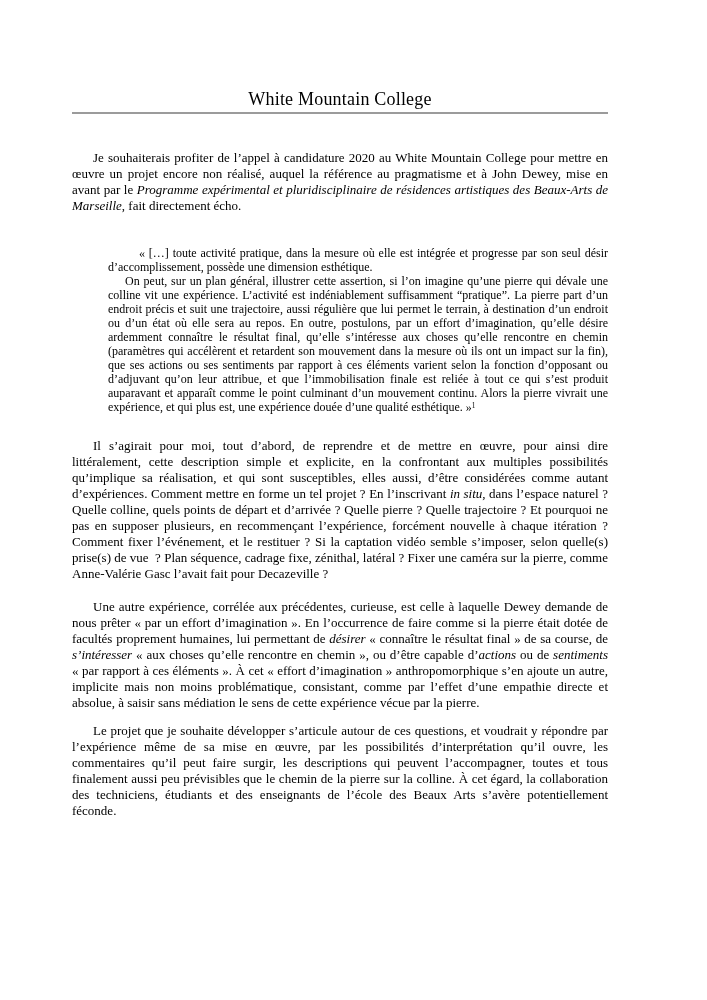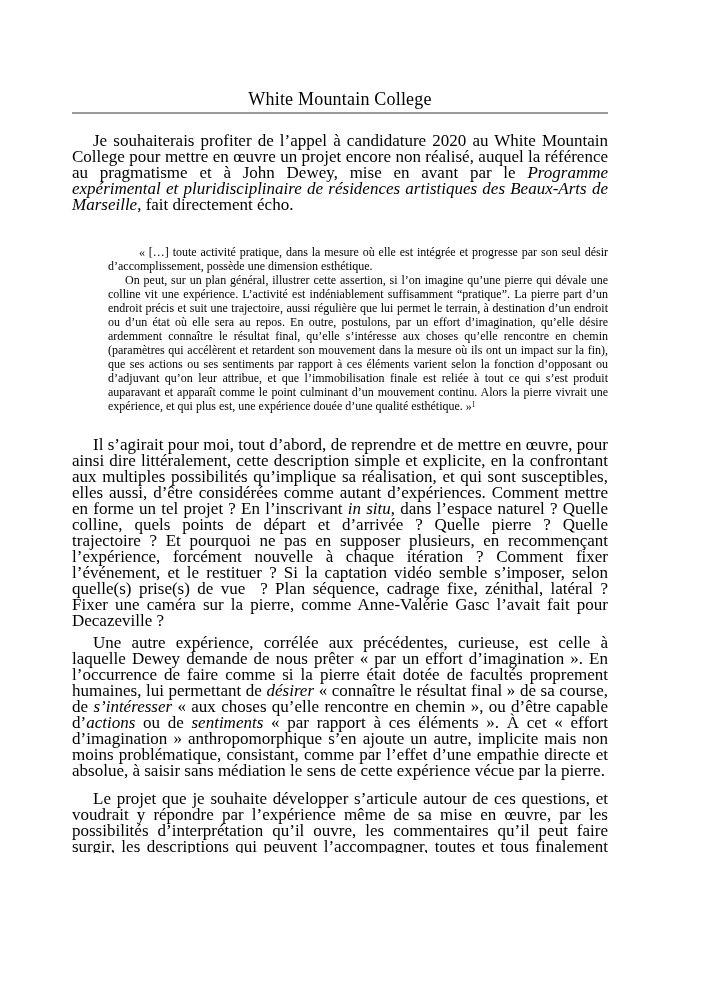--- a/index.html
+++ b/index.html
@@ -26,22 +26,22 @@
     letter-spacing: 0.2px;
   }
   .title-rule {
     margin-top: 2px; height: 0;
     border-bottom: 2px solid var(--rule-color, #9b9b9b);
   }
   .doc-body {
     position: absolute; left: 72px; right: 99px; top: 133px;
   }
   .para {
-    margin: 0 0 6px 0;
-    font-size: 17px; line-height: 16px;
+    margin: 17px 0 6px 0;
+    font-size: 13px; line-height: 16px;
     text-align: justify;
     text-indent: 21px;
   }
   .para.gap-before { margin-top: 12px; }
   .quote { margin: 6px 0 24px 36px; }
   .qpara {
     margin: 0;
     font-size: 12px; line-height: 14px;
     text-align: justify;
   }

